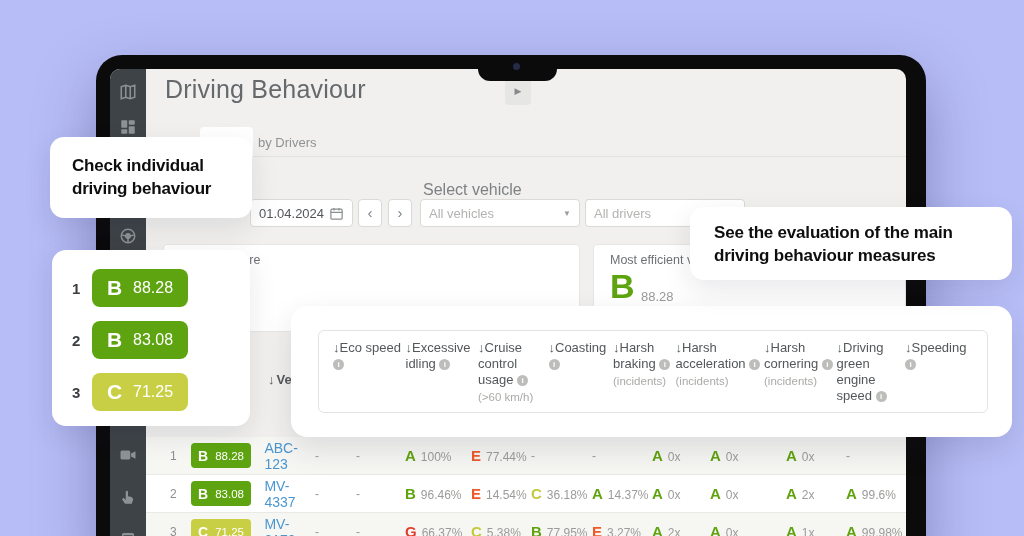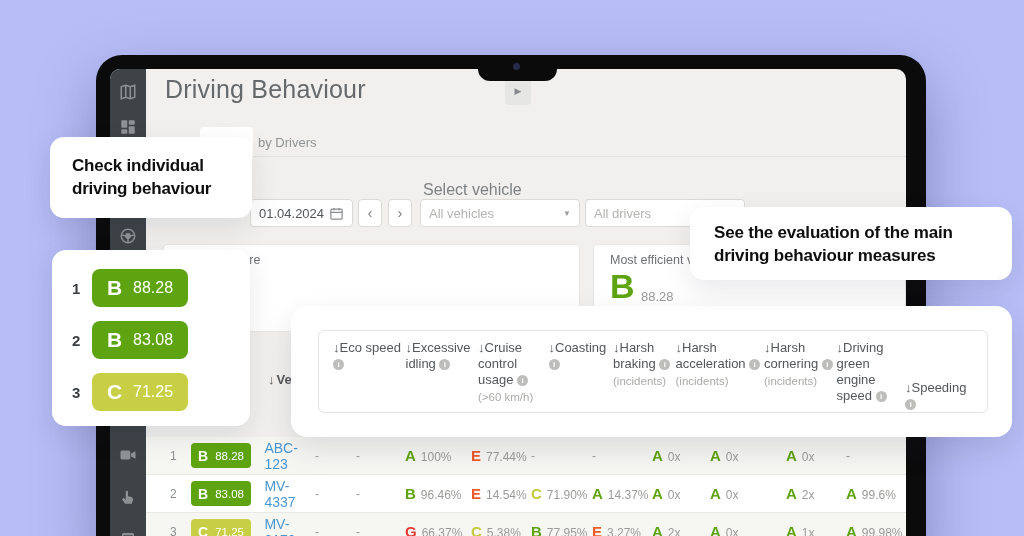--- a/index.html
+++ b/index.html
@@ -103,21 +103,21 @@
                     border-radius:16px; z-index:19; box-shadow:0 12px 30px rgba(30,30,60,.12); }
   .measures-box { position:absolute; left:27px; top:24px; width:670px; height:83px; border:1px solid #e3e3e1;
                   border-radius:6px; display:flex; justify-content:space-between; padding:9px 14px 0; }
   .mcol { font-size:13px; line-height:16px; color:#54575a; }
   .mcol .mlabel::before { content:"\2193"; }
   .info-icon { display:inline-block; width:11px; height:11px; border-radius:50%; background:#bdbdbb;
                color:#fff; font-size:8px; font-weight:bold; line-height:11px; text-align:center; vertical-align:1px; }
   .info-icon::after { content:"i"; }
   .msub { font-size:11.5px; color:#aaaaa8; margin-top:1px; }
   .mc1{width:70px;} .mc2{width:70px;} .mc3{width:68px;} .mc4{width:62px;} .mc5{width:60px;}
-  .mc6{width:86px;} .mc7{width:70px;} .mc8{width:66px;} .mc9{width:68px;margin-top:40px;}
+  .mc6{width:86px;} .mc7{width:70px;} .mc8{width:66px;} .mc9{width:68px;}
 
   .cal-icon svg { width:15px; height:15px; display:block; }
 </style>
 </head>
 <body>
 
 <div class="stage">
 
   <div class="device">
     <div class="screen">
@@ -295,21 +295,21 @@
                   <span class="cv">96.46%</span>
                 </span>
 
                 <span class="cell">
                   <b class="cg" style="color: rgb(240, 90, 40);">E</b>
                   <span class="cv">14.54%</span>
                 </span>
 
                 <span class="cell">
                   <b class="cg" style="color: rgb(195, 201, 58);">C</b>
-                  <span class="cv">71.90%</span>
+                  <span class="cv">36.18%</span>
                 </span>
 
                 <span class="cell">
                   <b class="cg" style="color: rgb(95, 163, 15);">A</b>
                   <span class="cv">14.37%</span>
                 </span>
 
                 <span class="cell">
                   <b class="cg" style="color: rgb(95, 163, 15);">A</b>
                   <span class="cv">0x</span>

